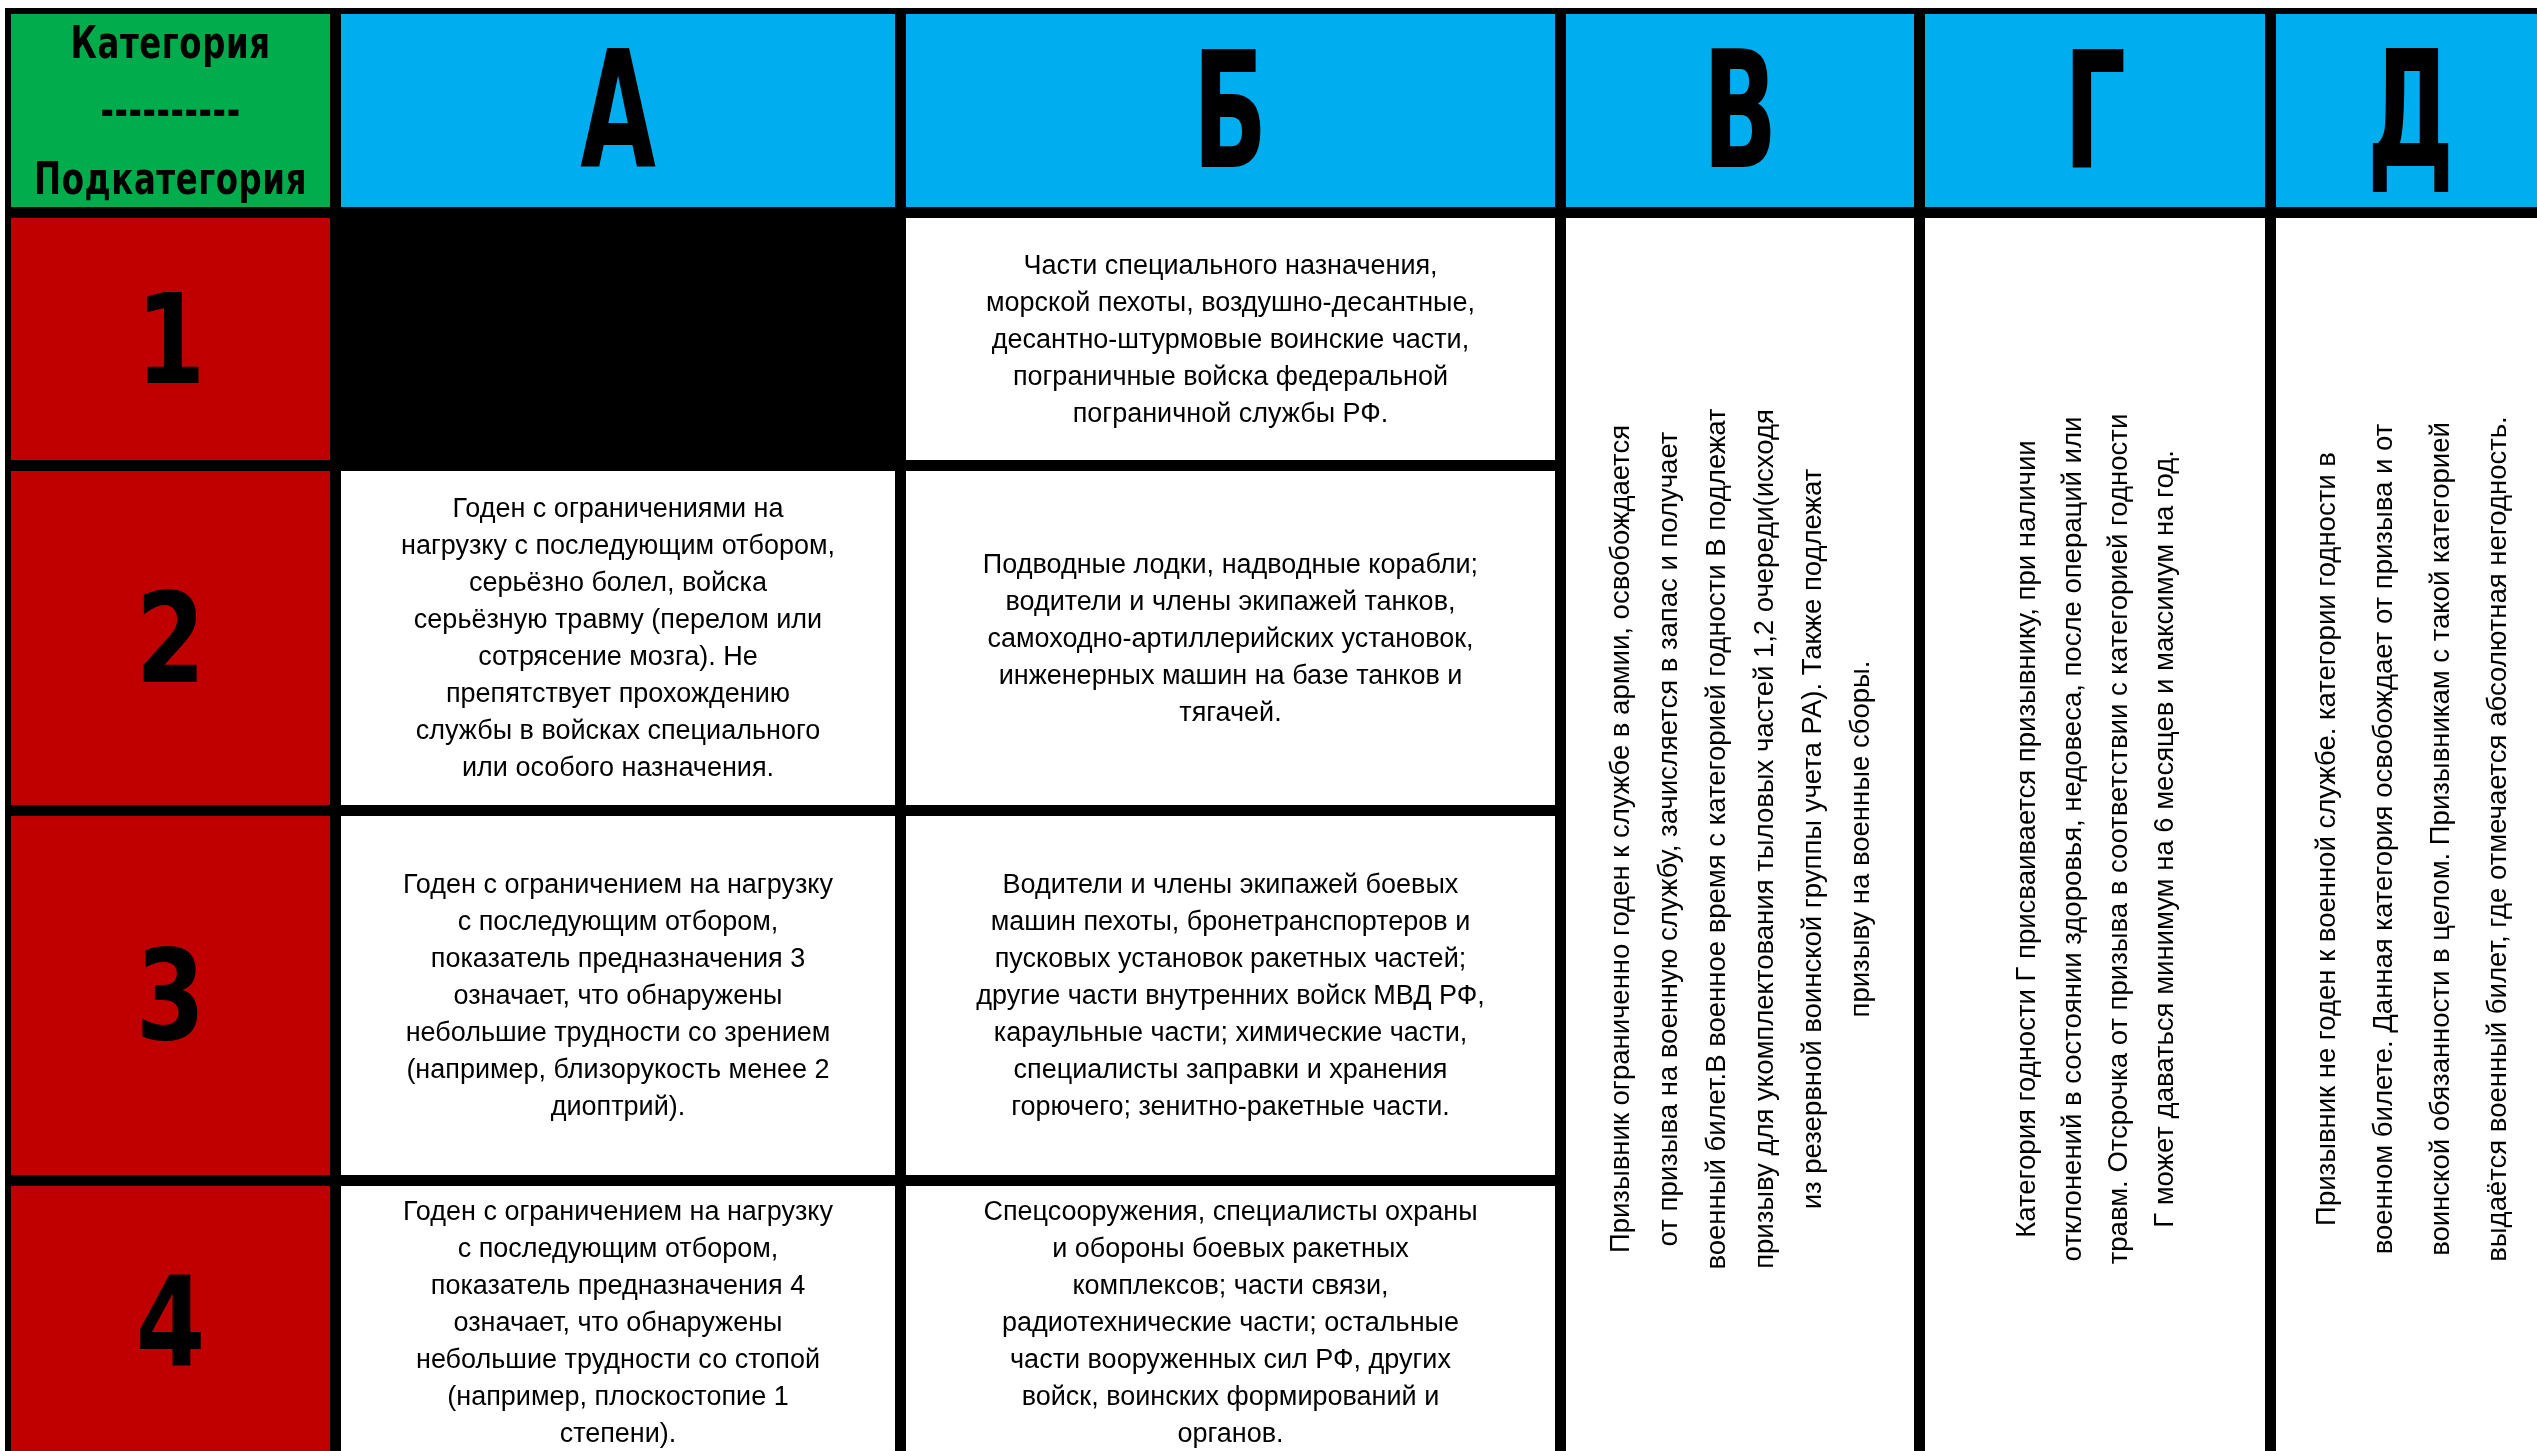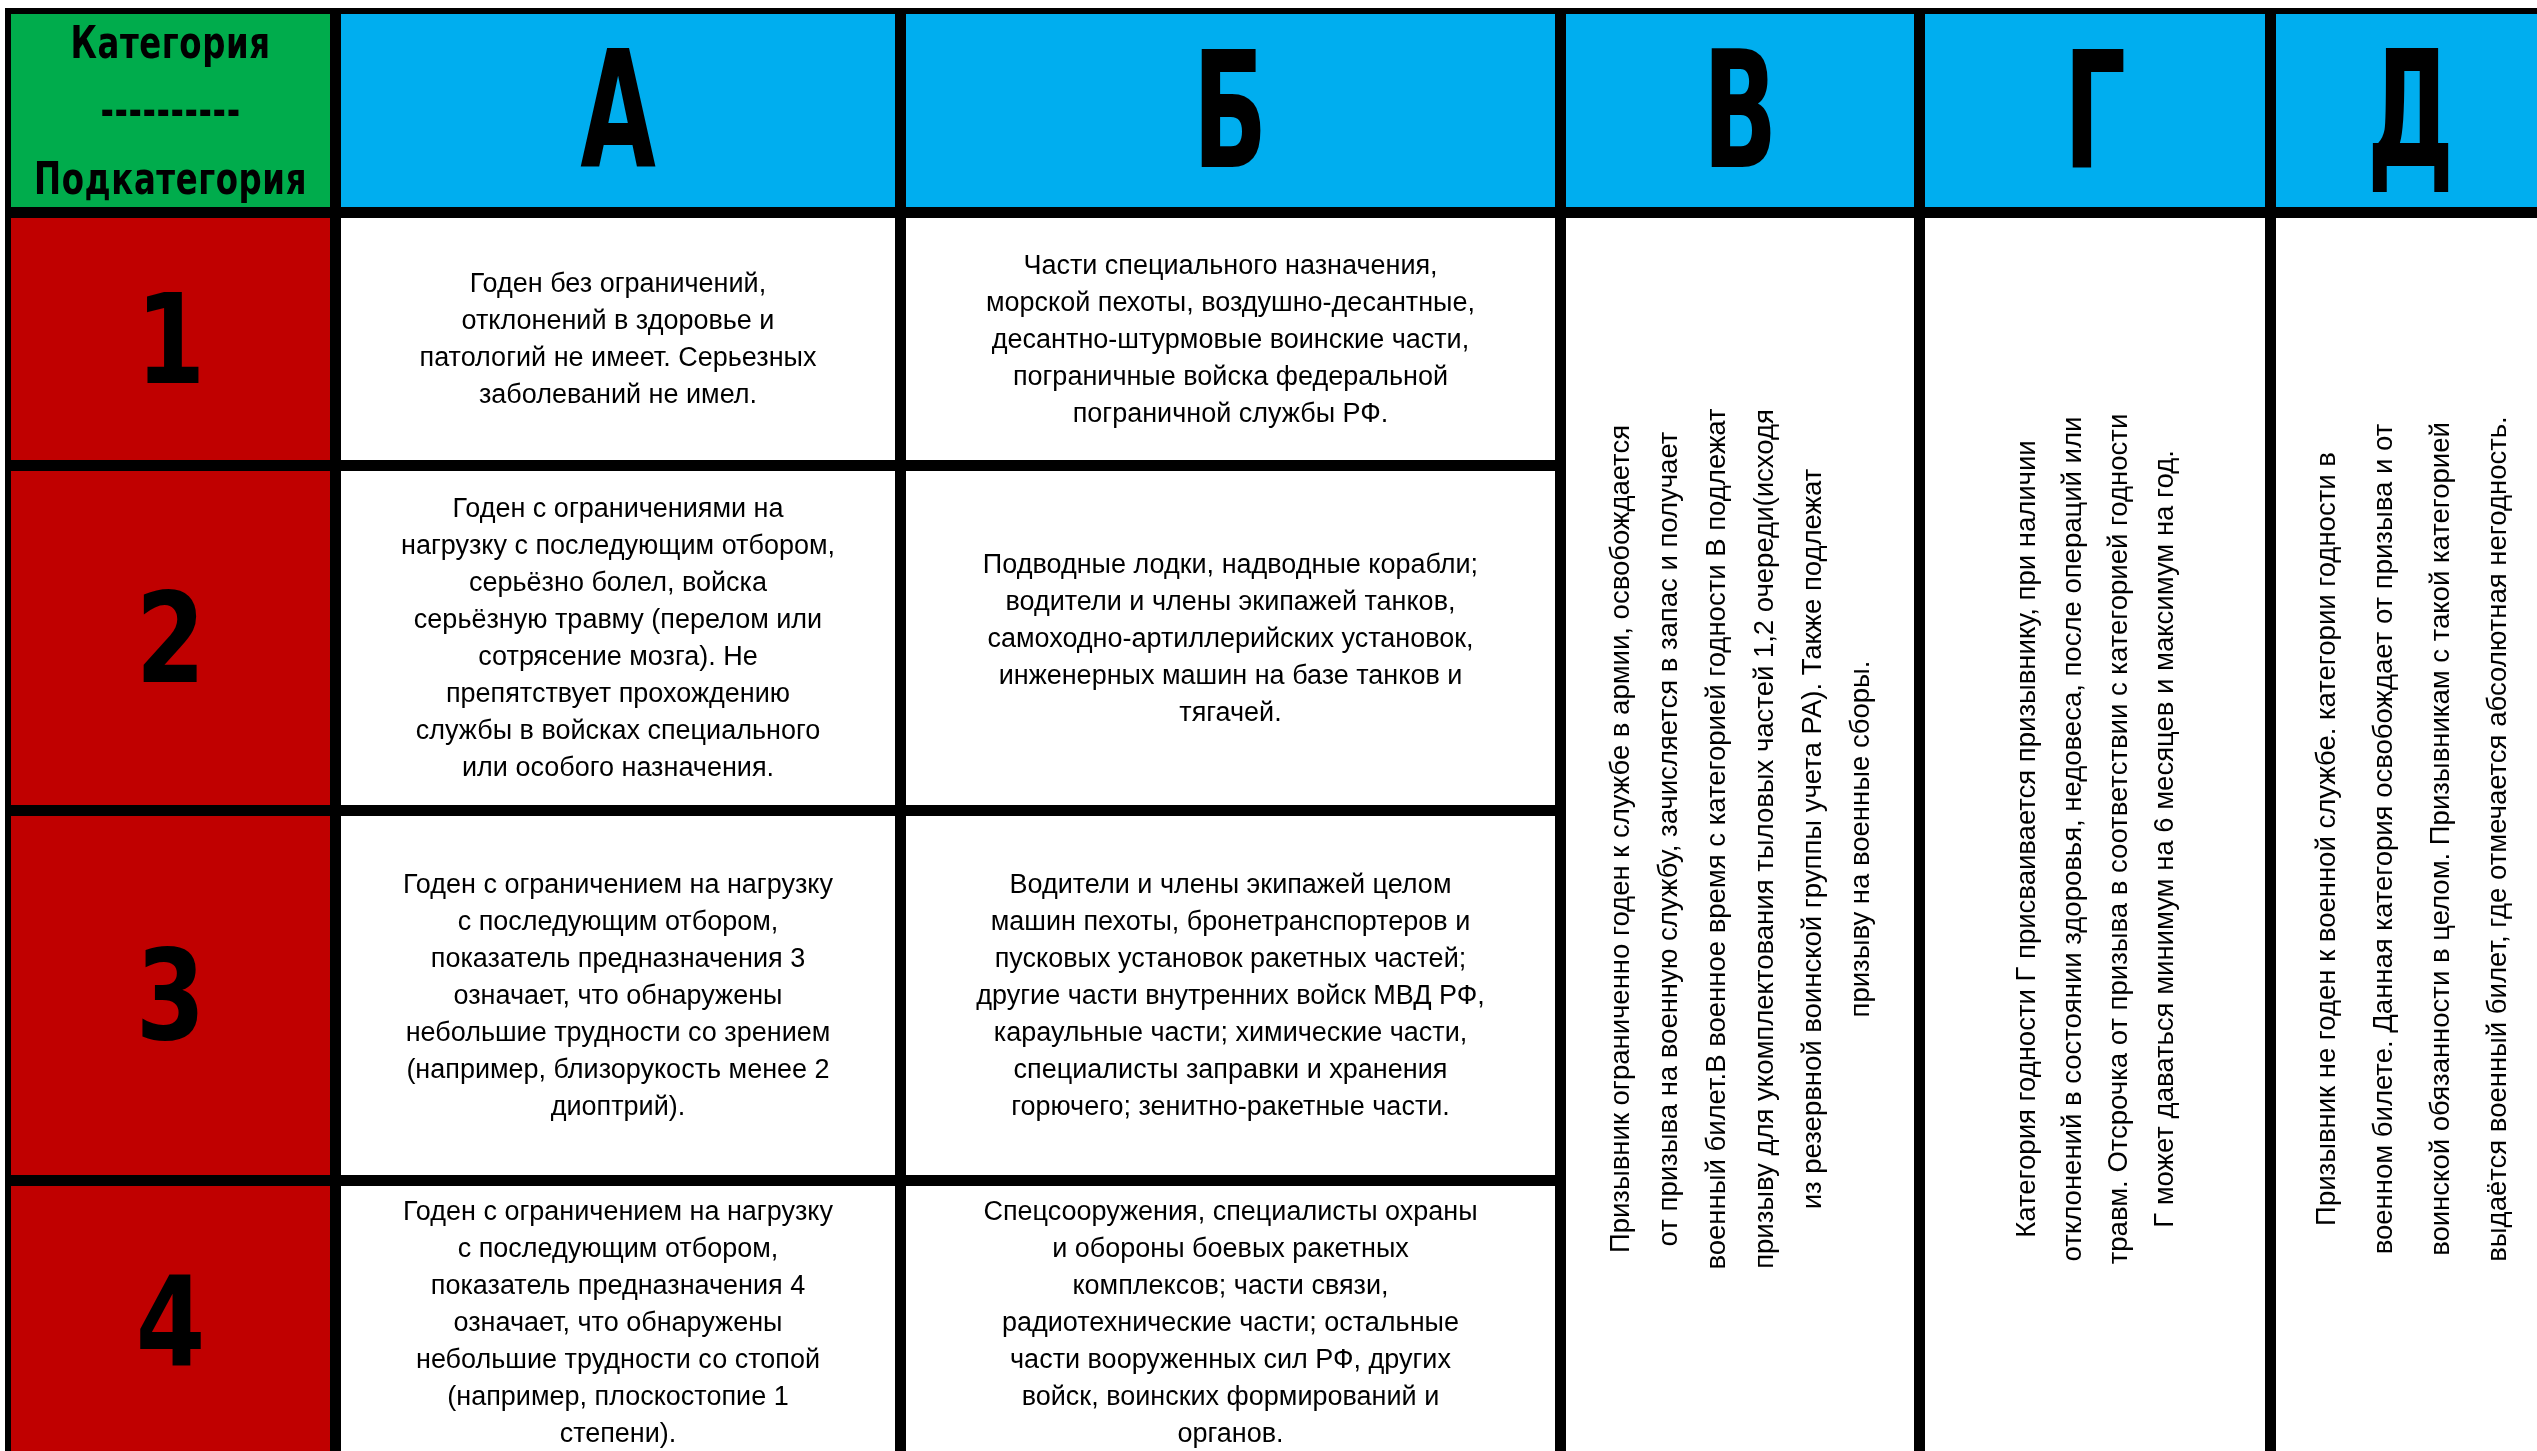--- a/index.html
+++ b/index.html
@@ -68,24 +68,20 @@
     <div class="cell red c1 r3">
       <span class="impact num-text">2</span>
     </div>
     <div class="cell red c1 r4">
       <span class="impact num-text">3</span>
     </div>
     <div class="cell red c1 r5">
       <span class="impact num-text">4</span>
     </div>
 
-    <div class="cell white body-cell multiline c2 r2">Годен без ограничений,
-отклонений в здоровье и
-патологий не имеет. Серьезных
-заболеваний не имел.</div>
     <div class="cell white body-cell multiline c2 r3">Годен с ограничениями на
 нагрузку с последующим отбором,
 серьёзно болел, войска
 серьёзную травму (перелом или
 сотрясение мозга). Не
 препятствует прохождению
 службы в войсках специального
 или особого назначения.</div>
     <div class="cell white body-cell multiline c2 r4">Годен с ограничением на нагрузку
 с последующим отбором,
@@ -105,21 +101,21 @@
     <div class="cell white body-cell multiline c3 r3">Подводные лодки, надводные корабли;
 водители и члены экипажей танков,
 самоходно-артиллерийских установок,
 инженерных машин на базе танков и
 тягачей.</div>
     <div class="cell white body-cell multiline c3 r2">Части специального назначения,
 морской пехоты, воздушно-десантные,
 десантно-штурмовые воинские части,
 пограничные войска федеральной
 пограничной службы РФ.</div>
-    <div class="cell white body-cell multiline c3 r4">Водители и члены экипажей целом
+    <div class="cell white body-cell multiline c3 r4">Водители и члены экипажей боевых
 машин пехоты, бронетранспортеров и
 пусковых установок ракетных частей;
 другие части внутренних войск МВД РФ,
 караульные части; химические части,
 специалисты заправки и хранения
 горючего; зенитно-ракетные части.</div>
     <div class="cell white body-cell multiline c3 r5">Спецсооружения, специалисты охраны
 и обороны боевых ракетных
 комплексов; части связи,
 радиотехнические части; остальные

